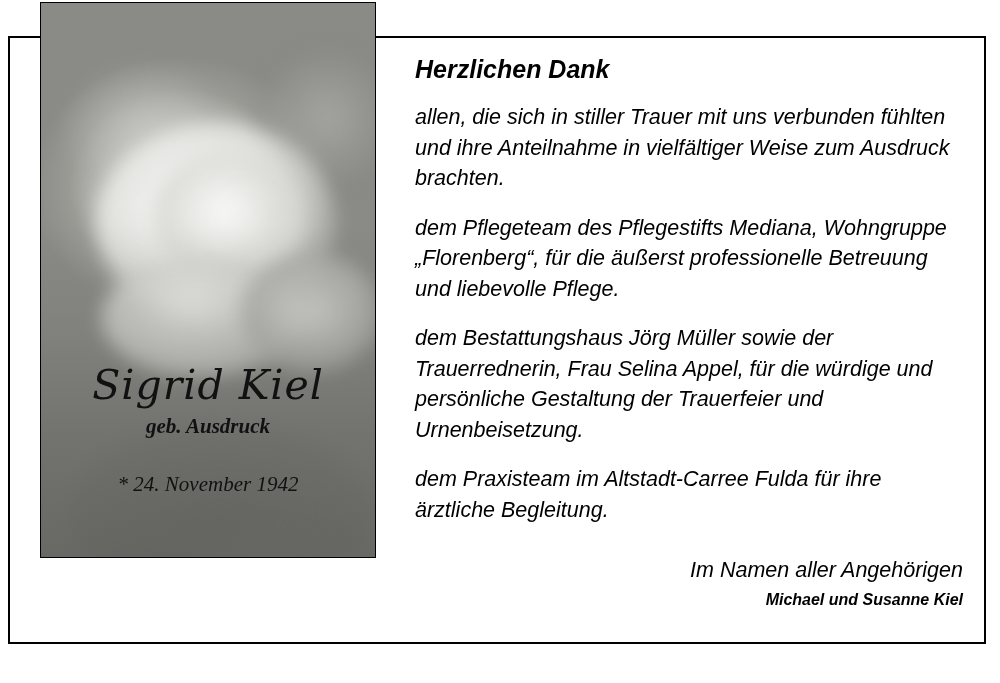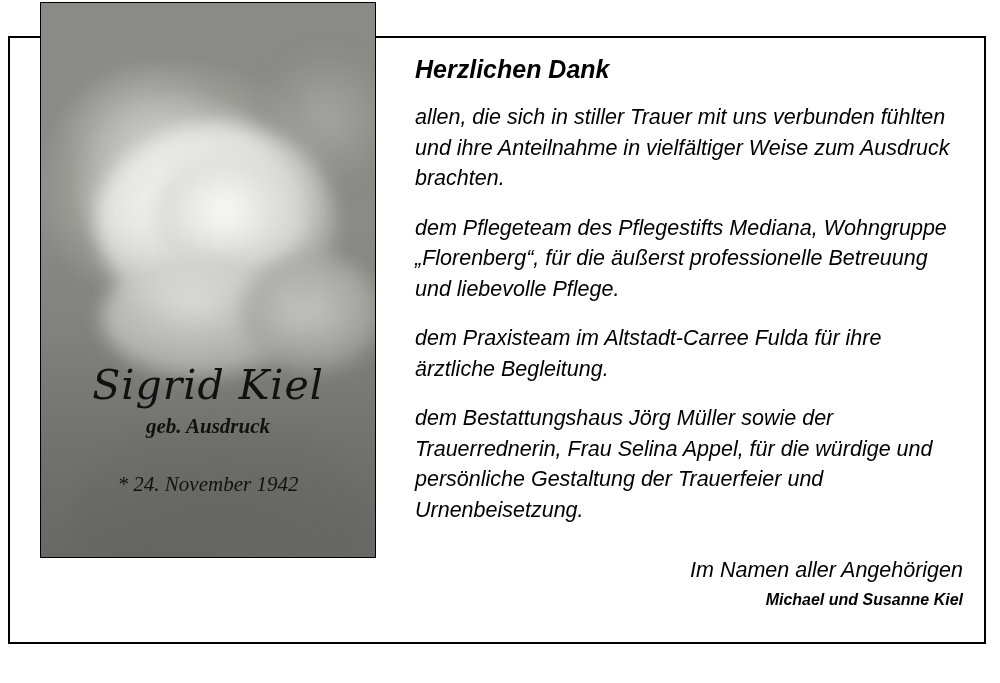--- a/index.html
+++ b/index.html
@@ -173,22 +173,22 @@
       <p class="deceased-maiden">geb. Ausdruck</p>
       <p class="date-line">* 24. November 1942</p>
     </div>
   </div>
 
   <div class="text-col">
     <h1 class="thanks-heading">Herzlichen Dank</h1>
 
     <p class="para">allen, die sich in stiller Trauer mit uns verbunden fühlten und ihre Anteilnahme in vielfältiger Weise zum Ausdruck brachten.</p>
     <p class="para">dem Pflegeteam des Pflegestifts Mediana, Wohngruppe „Florenberg“, für die äußerst professionelle Betreuung und liebevolle Pflege.</p>
+    <p class="para">dem Bestattungshaus Jörg Müller sowie der Trauerrednerin, Frau Selina Appel, für die würdige und persönliche Gestaltung der Trauerfeier und Urnenbeisetzung.</p>
     <p class="para">dem Praxisteam im Altstadt-Carree Fulda für ihre ärztliche Begleitung.</p>
-    <p class="para">dem Bestattungshaus Jörg Müller sowie der Trauerrednerin, Frau Selina Appel, für die würdige und persönliche Gestaltung der Trauerfeier und Urnenbeisetzung.</p>
 
     <div class="closing">
       <p class="closing-line">Im Namen aller Angehörigen</p>
       <p class="closing-names">Michael und Susanne Kiel</p>
     </div>
   </div>
 
 </div>
 
 </body></html>

